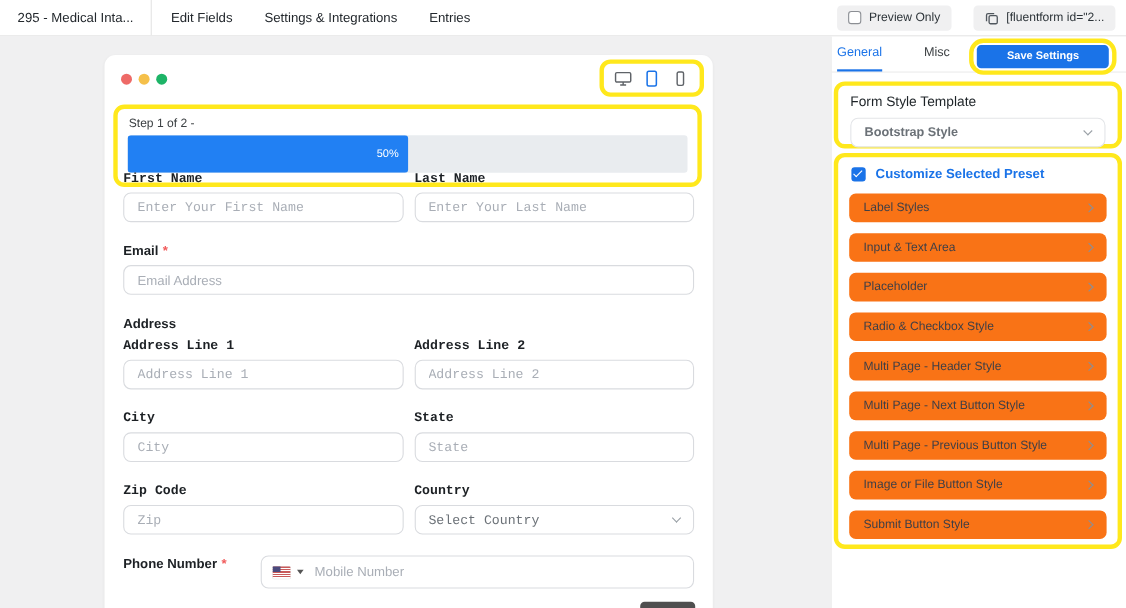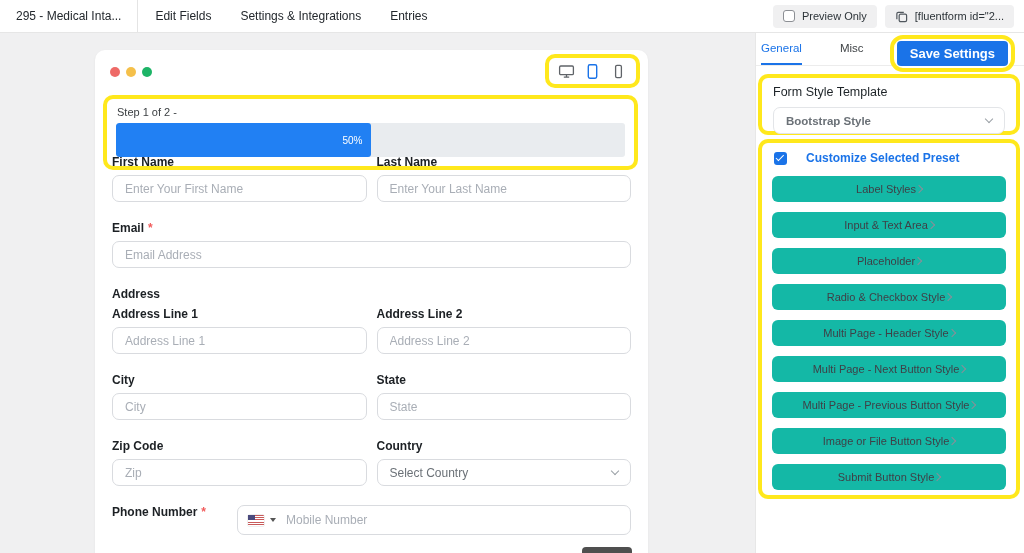--- a/index.html
+++ b/index.html
@@ -8,21 +8,21 @@
   .screen { position:relative; width:1024px; height:553px; overflow:hidden; background:#f0f0f1; }
 
   
   .topbar { position:absolute; top:0; left:0; right:0; height:33px; background:#fff;
             border-bottom:1px solid #e6e6e6; display:flex; align-items:center; justify-content:space-between; z-index:20; }
   .tb-left { display:flex; align-items:center; height:100%; }
   .form-title { height:100%; display:flex; align-items:center; padding:0 16px; border-right:1px solid #e4e4e4;
                 font-size:12px; color:#23282d; min-width:105px; cursor:pointer; }
   .tb-tabs { display:flex; gap:29px; margin-left:17px; }
   .tb-tabs a { font-size:12px; color:#23282d; font-weight:500; text-decoration:none; cursor:pointer; }
-  .tb-right { display:flex; align-items:center; gap:8px; padding-right:10px; }
+  .tb-right { display:flex; align-items:center; gap:20px; padding-right:10px; }
   .chip { display:flex; align-items:center; gap:7px; background:#f0f0f1; border:none; border-radius:4px;
           height:23px; padding:0 10px; font-size:11px; color:#2c3338; cursor:pointer; font-family:inherit; }
   .cb-empty { width:12px; height:12px; background:#fff; border:1px solid #8c8f94; border-radius:3px; }
   .copy-svg { width:13px; height:13px; stroke:#50575e; fill:none; stroke-width:1.3; }
 
   
   .main { position:absolute; top:33px; left:0; right:0; bottom:0; }
   .preview-area { position:absolute; left:0; top:0; width:755px; height:100%; background:#f0f0f1; }
   .panel { position:absolute; left:755px; right:0; top:0; bottom:0; background:#fff; border-left:1px solid #e7e7e7; }
 
@@ -42,21 +42,21 @@
   .dev-ic.active { color:var(--accent,#1a73e8); }
 
   .step-hl { position:absolute; top:45px; left:8px; right:10px; padding:6px 9px 9px; }
   .step-label { font-size:11px; color:#3c4043; margin:1px 0 5px 1px; }
   .track { height:34px; background:#e9ecef; border-radius:3px; overflow:hidden; }
   .fill { height:100%; background:var(--progress,#2180f3); border-radius:3px; display:flex; align-items:center;
           justify-content:flex-end; padding-right:8px; color:#fff; font-size:10px; }
 
   
   .form-body { position:absolute; top:105px; left:17px; right:17px; }
-  .grid2 { display:grid; grid-template-columns:1fr 1fr; column-gap:10px; }
+  .grid2 { display:grid; grid-template-columns:1fr 1fr; column-gap:10px;font-family:Liberation Mono, monospace; }
   .mt { margin-top:19px; }
   .mt-sm { margin-top:7px; }
   label.flabel, .section-label { display:block; font-size:12px; font-weight:700; color:#1c2024; margin-bottom:6px; }
   .req { color:var(--required,#f15b5b); margin-left:4px; font-weight:700; }
   .tin { width:100%; height:27px; border:1px solid #d9dbdf; border-radius:7px; padding:0 12px;
          font-size:12px; color:#333; font-family:inherit; outline:none; background:#fff; }
   .tin::placeholder { color:#a9aeb6; opacity:1; }
   .select { height:27px; border:1px solid #d9dbdf; border-radius:7px; padding:0 12px; display:flex;
             align-items:center; justify-content:space-between; cursor:pointer; background:#fff; }
   .select .sel-txt { font-size:12px; color:#6b7177; }
@@ -74,36 +74,36 @@
   .caret { width:0; height:0; border-left:3.5px solid transparent; border-right:3.5px solid transparent; border-top:4px solid #555; }
   .ph-ph { font-size:12px; color:#a9aeb6; margin-left:4px; }
   .next-sliver { position:absolute; left:487px; top:497px; width:50px; height:18px;
                  background:var(--next-button,#4f4f4f); border-radius:4px; cursor:pointer; }
 
   
   .panel-tabs { height:33px; border-bottom:1px solid #ececec; display:flex; align-items:stretch; padding-left:5px; gap:38px; }
   .ptab { font-size:11.5px; color:#3f4346; display:flex; align-items:center; cursor:pointer; border-bottom:2px solid transparent; }
   .ptab.active { color:var(--accent,#1a73e8); font-weight:500; border-bottom-color:var(--accent,#1a73e8); }
   .save-hl { position:absolute; top:2px; right:9px; border:4px solid var(--highlight,#ffe81c); border-radius:13px; padding:2px 3px; background:#fff; z-index:5; }
-  .save-btn { background:var(--accent,#1a73e8); color:#fff; border:none; border-radius:4px; font-size:13px;
-              font-weight:600; padding:5px 13px; cursor:pointer; font-family:inherit; }
+  .save-btn { background:var(--accent,#1a73e8); color:#fff; border:none; border-radius:4px; font-size:10px;
+              font-weight:600; padding:5px 27px; cursor:pointer; font-family:inherit; }
 
   .sec1 { position:absolute; left:2px; right:4px; top:41px; height:61px; padding:7px 11px; background:#fff; }
   .sec-label { font-size:12.5px; color:#1d2327; margin-bottom:8px; }
   .sec1 .select { border-color:#e3e5e8; height:27px; }
   .sec1 .sel-txt { font-size:11.5px;font-weight:bold; }
 
   .sec2 { position:absolute; left:2px; right:4px; top:106px; height:360px; padding:6px 10px; background:#fff; }
-  .cust-row { display:flex; align-items:center; gap:19px; margin:2px 0 11px 2px; cursor:pointer; }
+  .cust-row { display:flex; align-items:center; gap:9px; margin:2px 0 11px 2px; cursor:pointer; }
   .cbx { width:13px; height:13px; background:var(--accent,#1a73e8); border-radius:3px; position:relative; flex:0 0 auto; }
   .cbx::after { content:""; position:absolute; left:4.2px; top:1.6px; width:3px; height:6.5px;
                 border-right:1.6px solid #fff; border-bottom:1.6px solid #fff; transform:rotate(45deg); }
   .cust-label { font-size:12px; font-weight:600; color:var(--accent,#1a73e8); }
-  .acc { height:26px; background:#14b8a6; border-radius:6px; display:flex; align-items:center;
-         justify-content:center; padding:0 13px; margin-bottom:10px; cursor:pointer; }
+  .acc { height:26px; background:#f97316; border-radius:6px; display:flex; align-items:center;
+         justify-content:space-between; padding:0 13px; margin-bottom:10px; cursor:pointer; }
   .acc span.txt { font-size:11px; font-weight:500; color:#3f3f46; }
   .acc .chev { border-color:#8a8f98; }
 </style>
 </head>
 <body>
 
 <div class="screen">
 
   <header class="topbar">
     <div class="tb-left">

